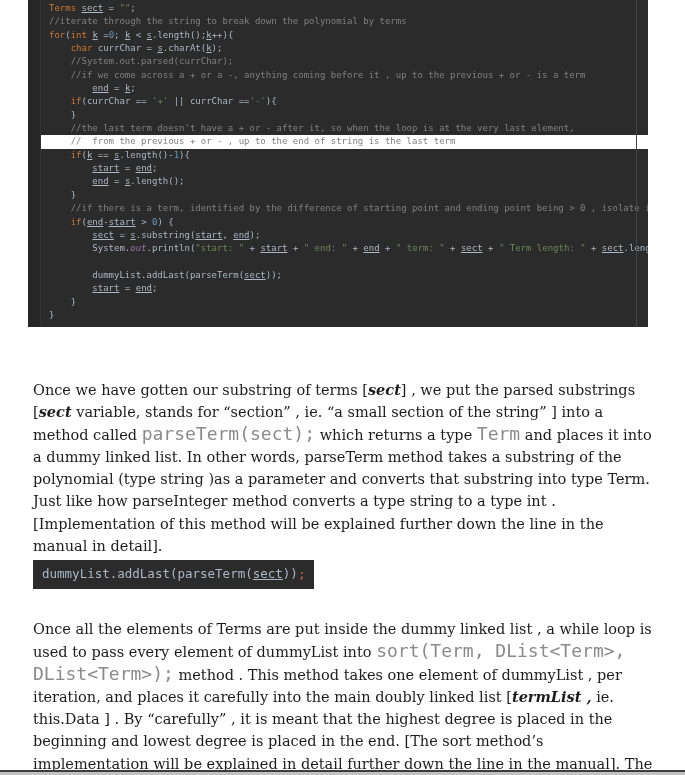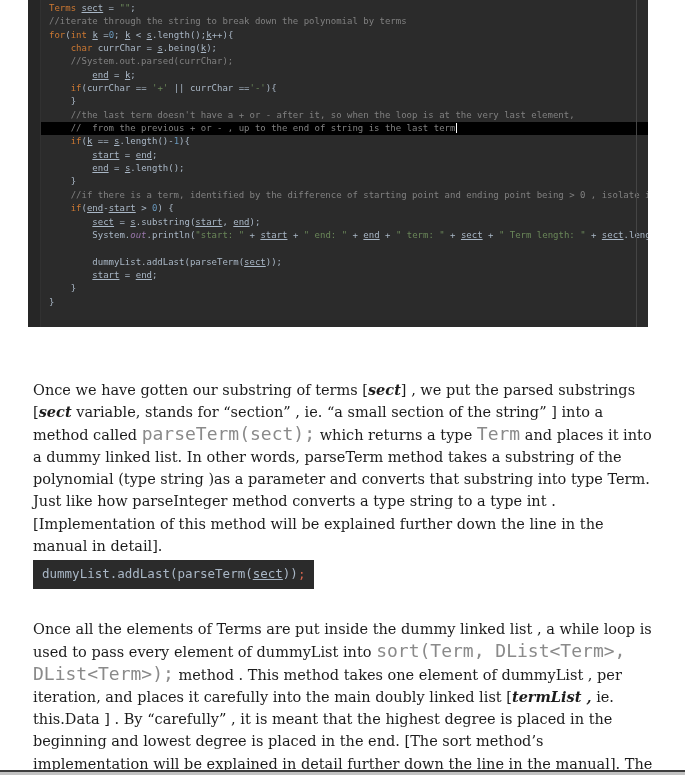--- a/index.html
+++ b/index.html
@@ -5,21 +5,21 @@
   html,body{margin:0;padding:0;background:#ffffff;}
   .page{position:relative;width:685px;height:775px;background:#ffffff;overflow:hidden;
         font-family:"DejaVu Serif", serif;}
   
   .code-shot{position:absolute;left:28px;top:0;width:620px;height:327px;background:#2b2b2b;overflow:hidden;}
   .gutter{position:absolute;left:0;top:0;bottom:0;width:12px;background:#262626;border-right:1px solid #313131;}
   .margin-guide{position:absolute;top:0;bottom:0;left:608px;width:1px;background:#454545;}
   .code-lines{position:absolute;left:13px;top:2px;right:0;bottom:0;overflow:hidden;
               font-family:"DejaVu Sans Mono", monospace;font-size:9px;line-height:13.35px;}
   .cl{white-space:pre;height:13.35px;padding-left:8px;}
-  .cl.hl{background:#000000;}
+  .cl.hl{background:#ffffff;}
   .caret{display:inline-block;width:1px;height:10px;background:#ffffff;vertical-align:-2px;margin-left:1px;}
   .c-k{color:#cc7832;}
   .c-s{color:#6a8759;}
   .c-c{color:#808080;}
   .c-n{color:#6897bb;}
   .c-p{color:#a9b7c6;}
   .c-f{color:#9876aa;font-style:italic;}
   .c-u{text-decoration:underline;}
   .c-semi{color:#d5654d;}
   
@@ -43,22 +43,23 @@
 <body>
 
 <div class="page">
 
   <div class="code-shot">
     <div class="gutter"></div>
     <div class="code-lines">
         <div class="cl"><span class="c-k">Terms </span><span class="c-p c-u">sect</span><span class="c-p"> = </span><span class="c-s">""</span><span class="c-p">;</span></div>
         <div class="cl"><span class="c-c">//iterate through the string to break down the polynomial by terms</span></div>
         <div class="cl"><span class="c-k">for</span><span class="c-p">(</span><span class="c-k">int </span><span class="c-p c-u">k</span><span class="c-p"> =</span><span class="c-n">0</span><span class="c-p">; </span><span class="c-p c-u">k</span><span class="c-p"> &lt; </span><span class="c-p c-u">s</span><span class="c-p">.length();</span><span class="c-p c-u">k</span><span class="c-p">++){</span></div>
-        <div class="cl"><span class="c-p">    </span><span class="c-k">char </span><span class="c-p">currChar = </span><span class="c-p c-u">s</span><span class="c-p">.being(</span><span class="c-p c-u">k</span><span class="c-p">);</span></div>
+        <div class="cl"><span class="c-p">    </span><span class="c-k">char </span><span class="c-p">currChar = </span><span class="c-p c-u">s</span><span class="c-p">.charAt(</span><span class="c-p c-u">k</span><span class="c-p">);</span></div>
         <div class="cl"><span class="c-c">    //System.out.parsed(currChar);</span></div>
+        <div class="cl"><span class="c-c">    //if we come across a + or a -, anything coming before it , up to the previous + or - is a term</span></div>
         <div class="cl"><span class="c-p">        </span><span class="c-p c-u">end</span><span class="c-p"> = </span><span class="c-p c-u">k</span><span class="c-p">;</span></div>
         <div class="cl"><span class="c-p">    </span><span class="c-k">if</span><span class="c-p">(currChar == </span><span class="c-s">'+'</span><span class="c-p"> || currChar ==</span><span class="c-s">'-'</span><span class="c-p">){</span></div>
         <div class="cl"><span class="c-p">    }</span></div>
         <div class="cl"><span class="c-c">    //the last term doesn't have a + or - after it, so when the loop is at the very last element,</span></div>
         <div class="cl hl"><span class="c-c">    //  from the previous + or - , up to the end of string is the last term</span><span class="caret"></span></div>
         <div class="cl"><span class="c-p">    </span><span class="c-k">if</span><span class="c-p">(</span><span class="c-p c-u">k</span><span class="c-p"> == </span><span class="c-p c-u">s</span><span class="c-p">.length()-</span><span class="c-n">1</span><span class="c-p">){</span></div>
         <div class="cl"><span class="c-p">        </span><span class="c-p c-u">start</span><span class="c-p"> = </span><span class="c-p c-u">end</span><span class="c-p">;</span></div>
         <div class="cl"><span class="c-p">        </span><span class="c-p c-u">end</span><span class="c-p"> = </span><span class="c-p c-u">s</span><span class="c-p">.length();</span></div>
         <div class="cl"><span class="c-p">    }</span></div>
         <div class="cl"><span class="c-c">    //if there is a term, identified by the difference of starting point and ending point being &gt; 0 , isolate it into</span></div>

